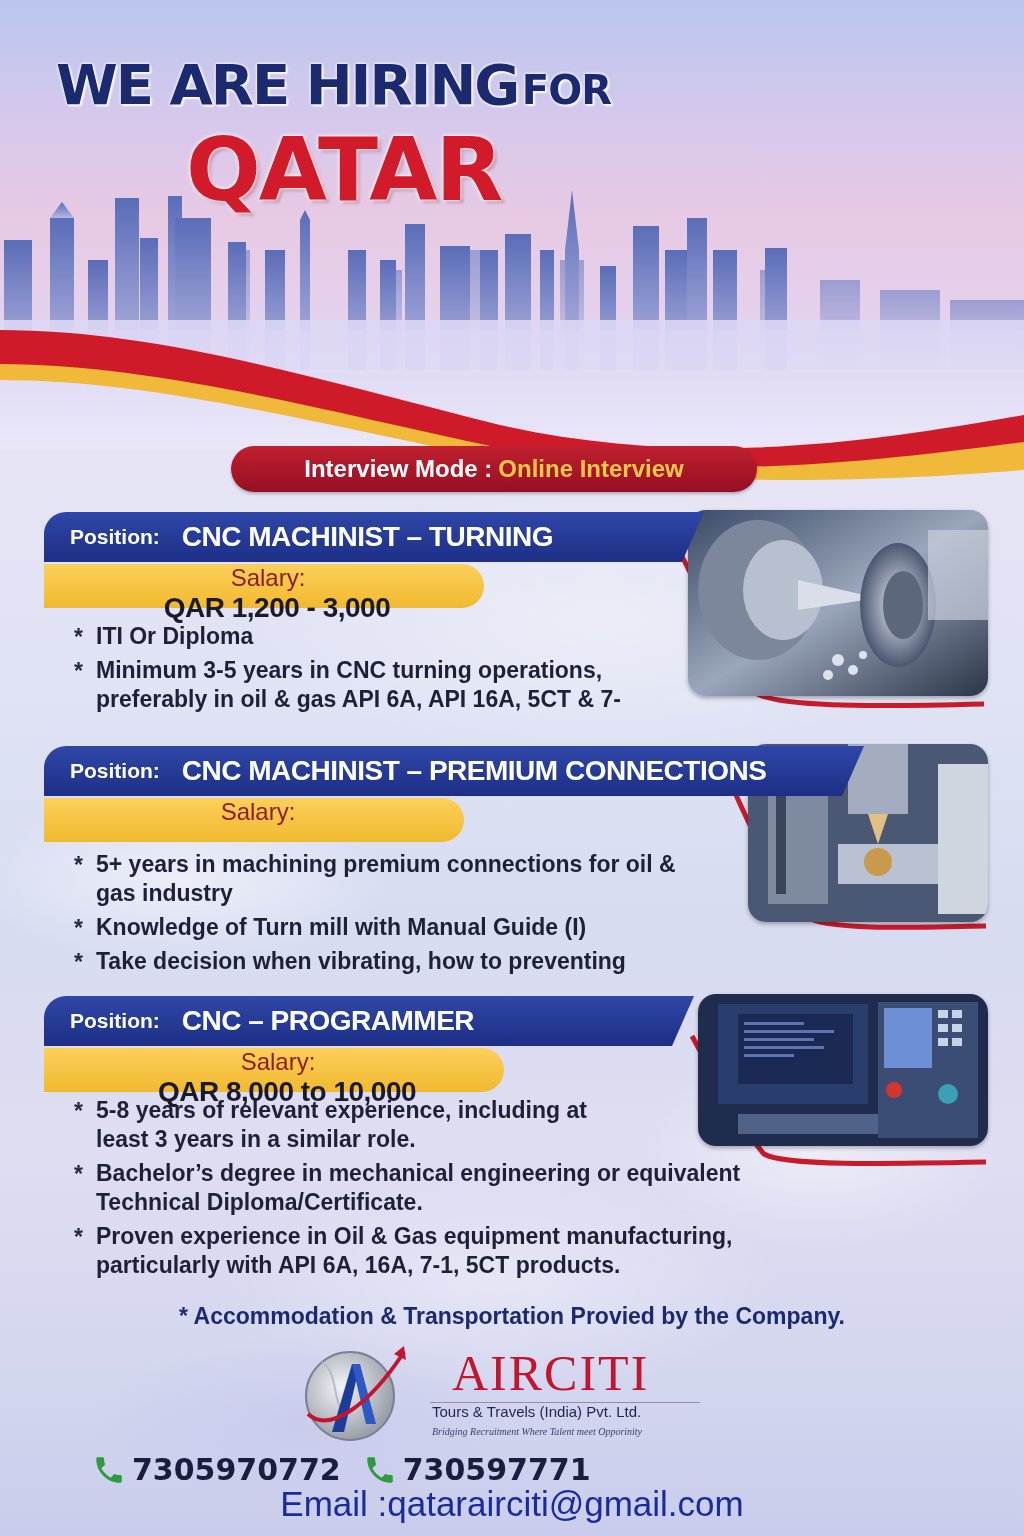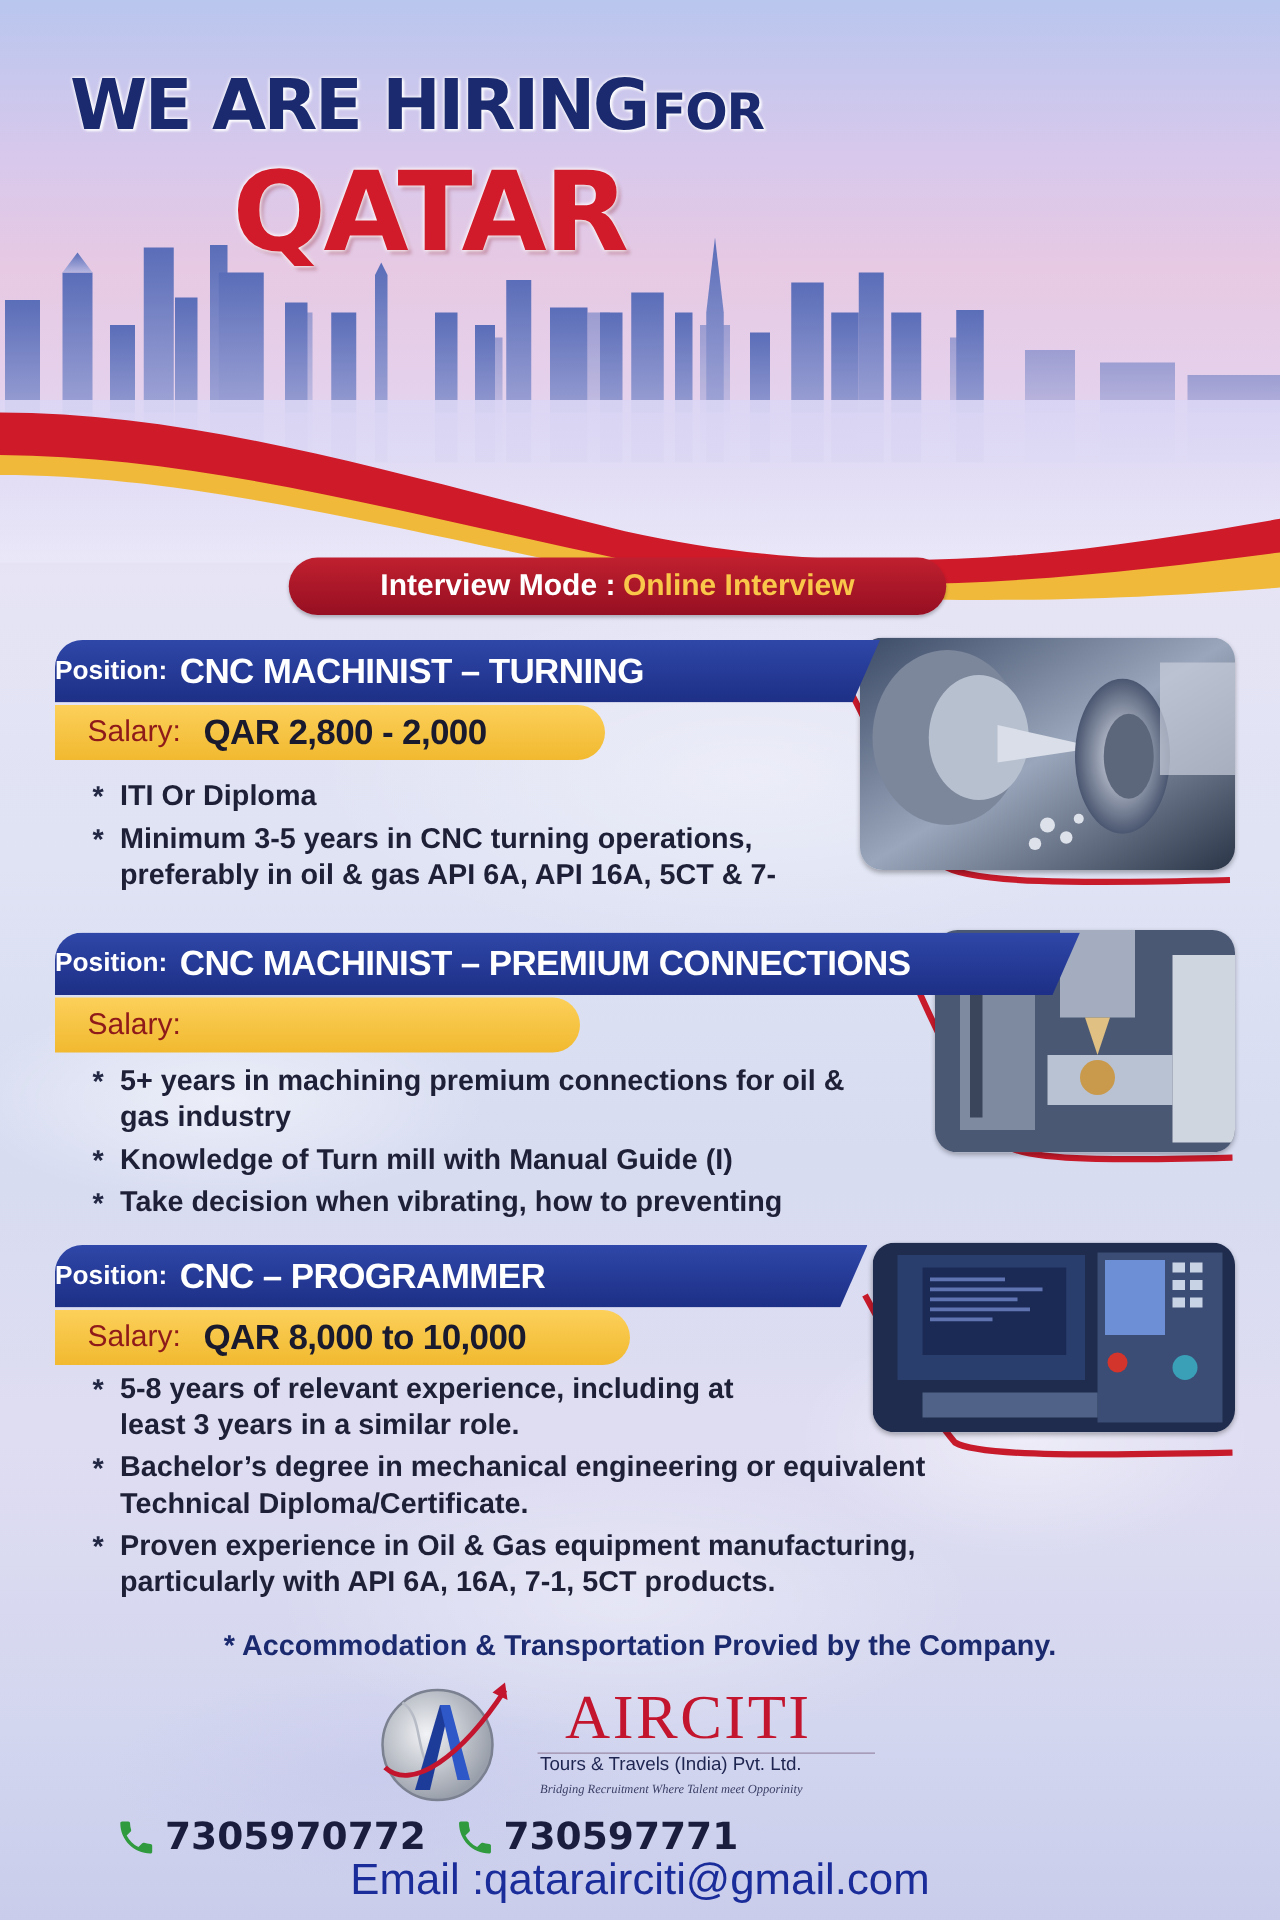--- a/index.html
+++ b/index.html
@@ -51,32 +51,33 @@
     font-family: "Liberation Sans", sans-serif; font-weight: bold; font-size: 24px;
   }
   .interview-pill .lbl { color: #fff; margin-right: 6px; }
   .interview-pill .val { color: #f9c84a; }
 
   .job { position: absolute; left: 44px; width: 944px; }
   .pos-bar {
     position: absolute; left: 0; top: 0; height: 50px;
     background: linear-gradient(180deg, #2f47a8 0%, #1d2f86 100%);
     border-radius: 22px 0 0 0;
-    display: flex; align-items: center; 
+    display: flex; align-items: center; padding-left: 26px;
     font-family: "Liberation Sans", sans-serif; font-weight: bold; color: #fff;
     clip-path: polygon(0 0, 100% 0, calc(100% - 22px) 100%, 0 100%);
+    gap: 12px;
   }
   .pos-bar .pl { font-size: 21px; margin-right: 10px; }
   .pos-bar .pv { font-size: 28px; letter-spacing: -0.5px; }
   .sal-bar {
     position: absolute; left: 0; top: 52px; height: 44px;
     background: linear-gradient(180deg, #fcd05a, #f1b92f);
     border-radius: 0 22px 22px 0;
     display: flex; align-items: center; padding-left: 26px;
-    font-family: "Liberation Sans", sans-serif; font-weight: bold;
+    font-family: "Liberation Sans", sans-serif; font-weight: bold; flex-direction: column;
   }
   .sal-bar .sl { color: #8e1a1a; font-size: 24px; margin-right: 18px; font-weight: normal; }
   .sal-bar .sv { color: #1a1a2e; font-size: 28px; letter-spacing: -0.5px; }
   .bullets { position: absolute; left: 30px; list-style: none; }
   .bullets li {
     font-family: "Liberation Sans", sans-serif; font-size: 23px; color: #1e2038;
     line-height: 29px; padding-left: 22px; position: relative; margin-bottom: 5px; font-weight: bold;
   }
   .bullets li::before { content: "*"; position: absolute; left: 0; top: 1px; font-weight: bold; color: #232844; }
   .photo {
@@ -219,21 +220,21 @@
       <circle cx="140" cy="165" r="5" fill="#dde2ea"></circle>
         <circle cx="175" cy="145" r="4" fill="#dde2ea"></circle>
     </svg>
   </div>
   <div class="pos-bar" style="width:660px;">
     <span class="pl">Position:</span>
     <span class="pv">CNC MACHINIST – TURNING</span>
   </div>
   <div class="sal-bar" style="width:440px;">
     <span class="sl">Salary:</span>
-    <span class="sv">QAR 2,800 - 2,000</span>
+    <span class="sv">QAR 1,200 - 3,000</span>
   </div>
   <ul class="bullets" style="top:110px; width:600px;">
     <li>ITI Or Diploma</li>
     <li>Minimum 3-5 years in CNC turning operations, preferably in oil &amp; gas API 6A, API 16A, 5CT &amp; 7-</li>
   </ul>
 </div>
 
 <div class="job" style="top:746px; height:240px;">
   <svg class="red-edge" style="left:680px; top:0; width:264px; height:190px;" viewBox="0 0 264 190">
     <path d="M8,40 C30,90 55,140 80,170 C100,184 180,182 262,180" stroke="#c71a2b" stroke-width="5" fill="none"></path>

